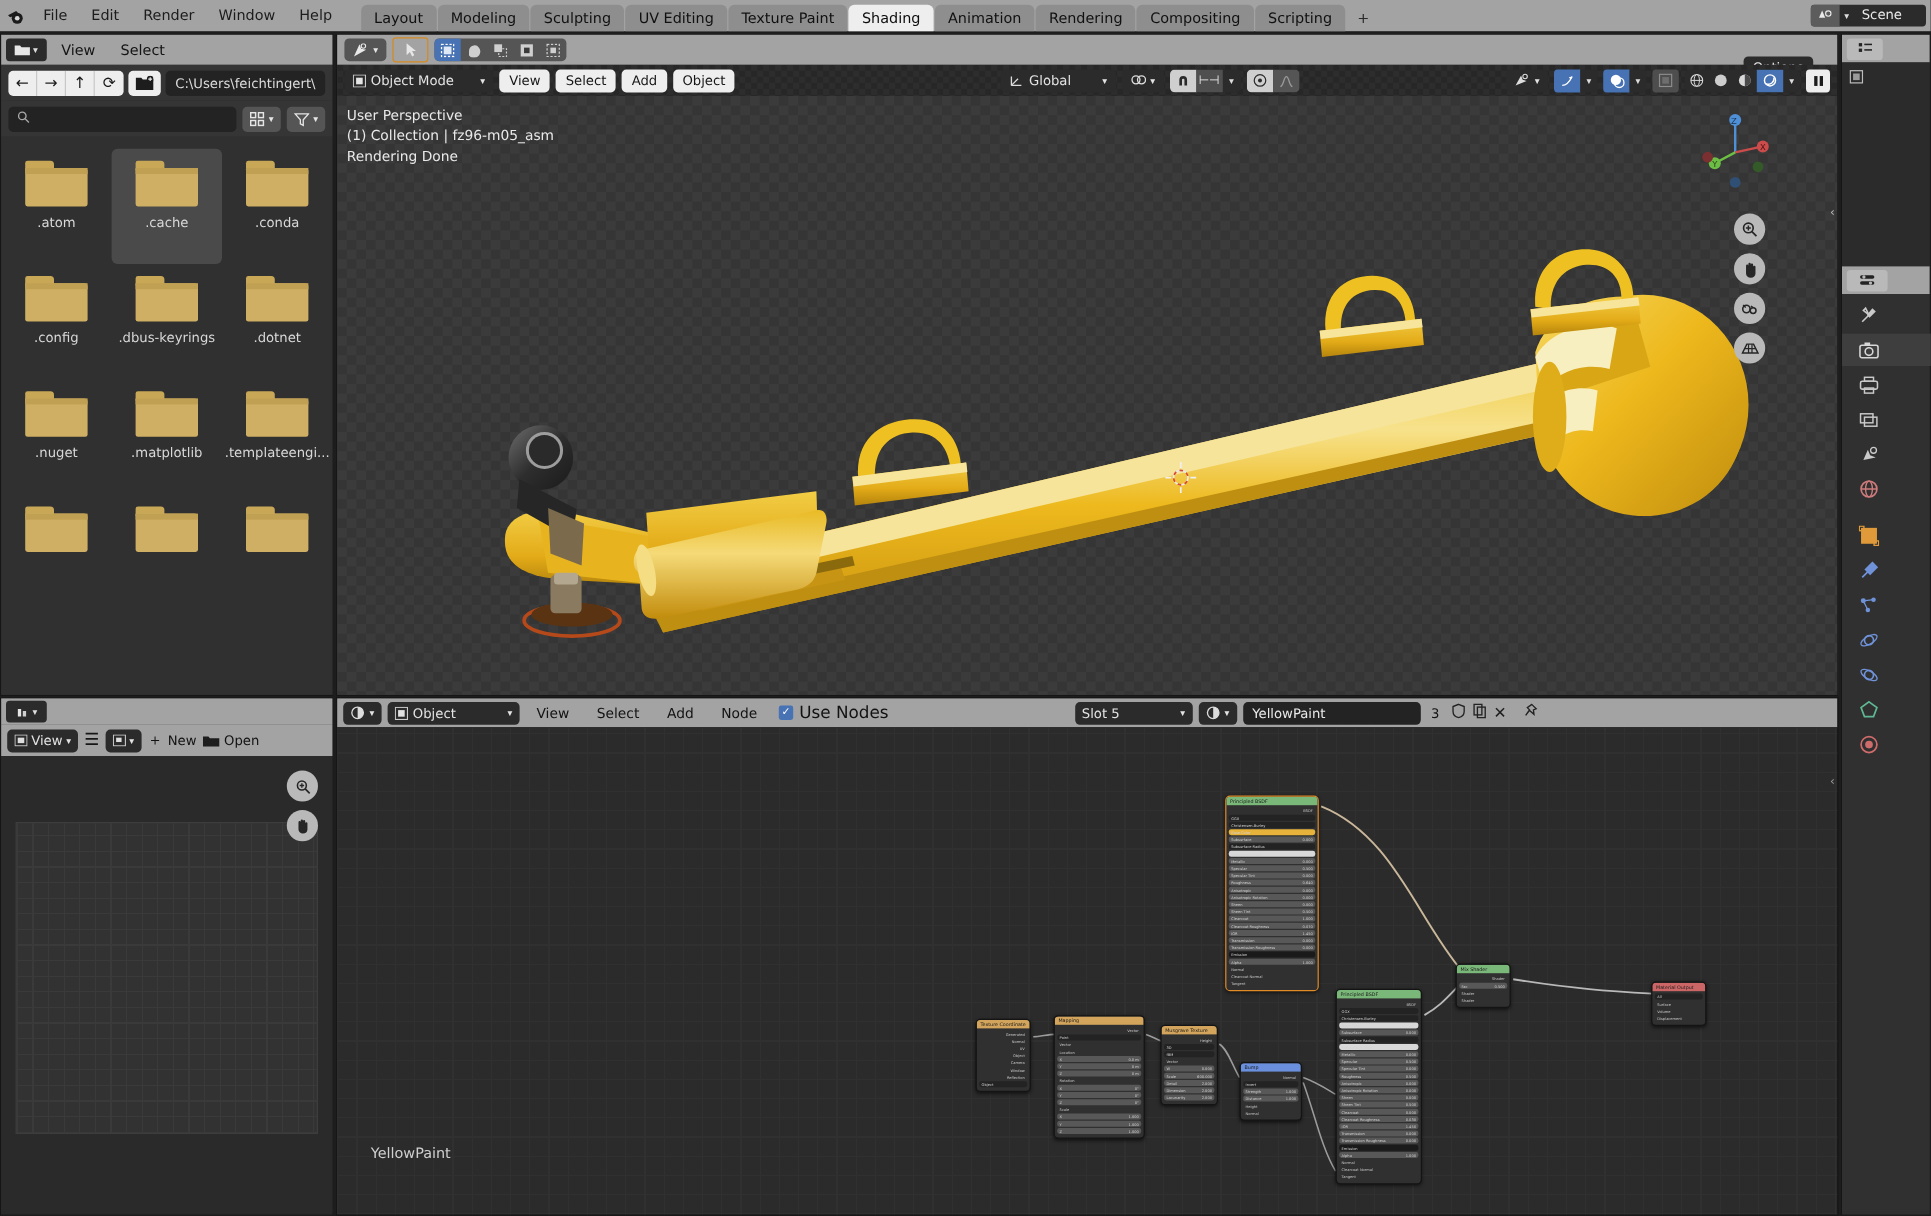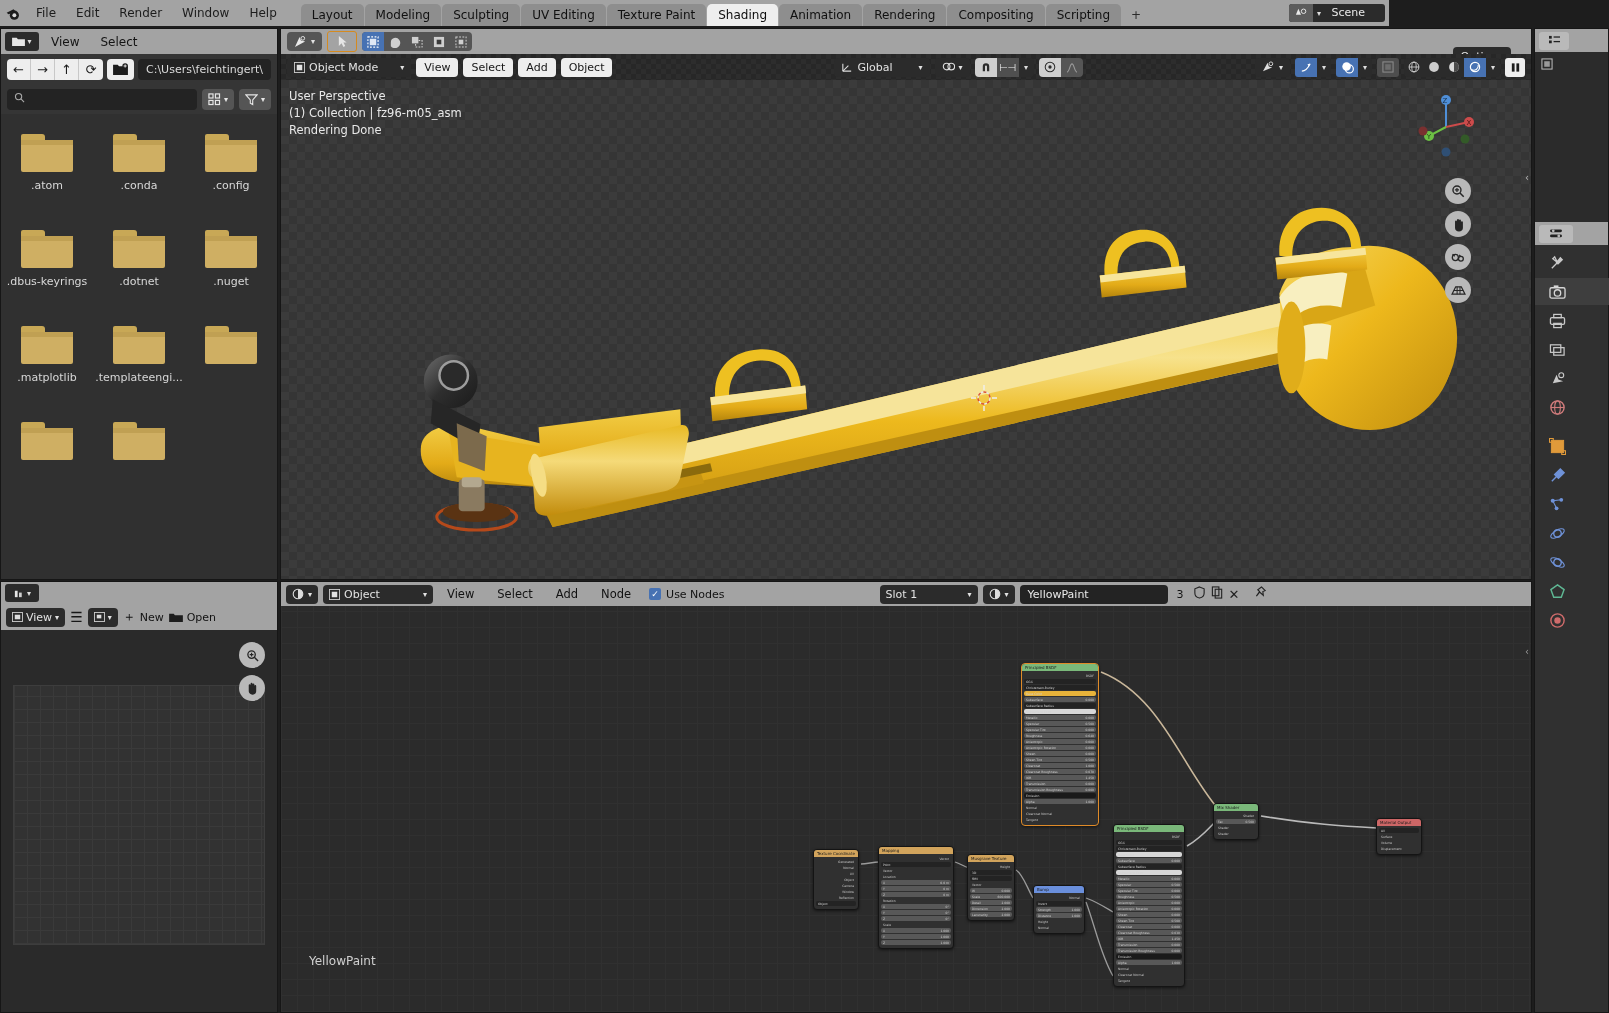--- a/index.html
+++ b/index.html
@@ -6,21 +6,21 @@
   html,body{ background:#1d1d1d; }
   body{
     width:1609px; height:1013px; overflow:hidden;
     font-family:"DejaVu Sans", sans-serif;
     font-size:11px; color:#e2e2e2;
     position:relative;
   }
 
   
   #topbar{
-    position:absolute;left:0;top:0;width:1389px;height:26px;
+    position:absolute;left:0;top:0;width:1609px;height:26px;
     background:#a3a3a3; display:flex; align-items:center;
   }
   #topbar .blender-logo{
     width:26px;height:26px;display:flex;align-items:center;justify-content:center;
   }
   #topbar .menu{ display:flex; align-items:center; height:26px; }
   #topbar .menu span{
     padding:0 10px; color:#1c1c1c; font-size:12px; line-height:26px;
   }
   #tabs{ display:flex; align-items:flex-end; height:26px; margin-left:14px; }
@@ -294,20 +294,28 @@
   </div>
   <div id="fb-body">
     <div id="fb-grid">
       <div class="fitem">
           <div class="folder-ico">
             <div class="tab"></div>
             <div class="body"></div>
             <div class="lip"></div>
           </div>
           <div class="fname">.atom</div>
+        </div>
+      <div class="fitem sel">
+          <div class="folder-ico">
+            <div class="tab"></div>
+            <div class="body"></div>
+            <div class="lip"></div>
+          </div>
+          <div class="fname">.cache</div>
         </div>
       <div class="fitem">
           <div class="folder-ico">
             <div class="tab"></div>
             <div class="body"></div>
             <div class="lip"></div>
           </div>
           <div class="fname">.conda</div>
         </div>
       <div class="fitem">
@@ -764,25 +772,25 @@
         </svg>
       <span>Object</span>
       <span style="font-size:8px;margin-left:auto;">▾</span>
     </div>
     <div class="sh-menu">View</div>
     <div class="sh-menu">Select</div>
     <div class="sh-menu">Add</div>
     <div class="sh-menu">Node</div>
     <div style="display:flex;align-items:center;gap:5px;margin-left:4px;">
       <span class="cbox">✓</span>
-      <span style="color:#121212;font-size:11px;">Use Nodes</span>
+      <span style="color:#121212;font-size:14px;">Use Nodes</span>
     </div>
     <div style="margin-left:145px;"></div>
     <div class="sh-chip" style="width:98px;">
-      <span>Slot 1</span>
+      <span>Slot 5</span>
       <span style="font-size:8px;margin-left:auto;">▾</span>
     </div>
     <div class="sh-chip">
       <svg width="12" height="12" viewBox="0 0 13 13">
           <circle cx="6.5" cy="6.5" r="5.2" fill="none" stroke="#ddd" stroke-width="1.2"></circle>
           <path d="M6.5 1.3 A5.2 5.2 0 0 1 6.5 11.7 Z" fill="#ddd"></path>
         </svg>
       <span style="font-size:8px;">▾</span>
     </div>
     <div style="height:19px;background:#232323;border-radius:4px;width:148px;display:flex;align-items:center;padding:0 8px;color:#e9e9e9;font-size:11px;">YellowPaint</div>

